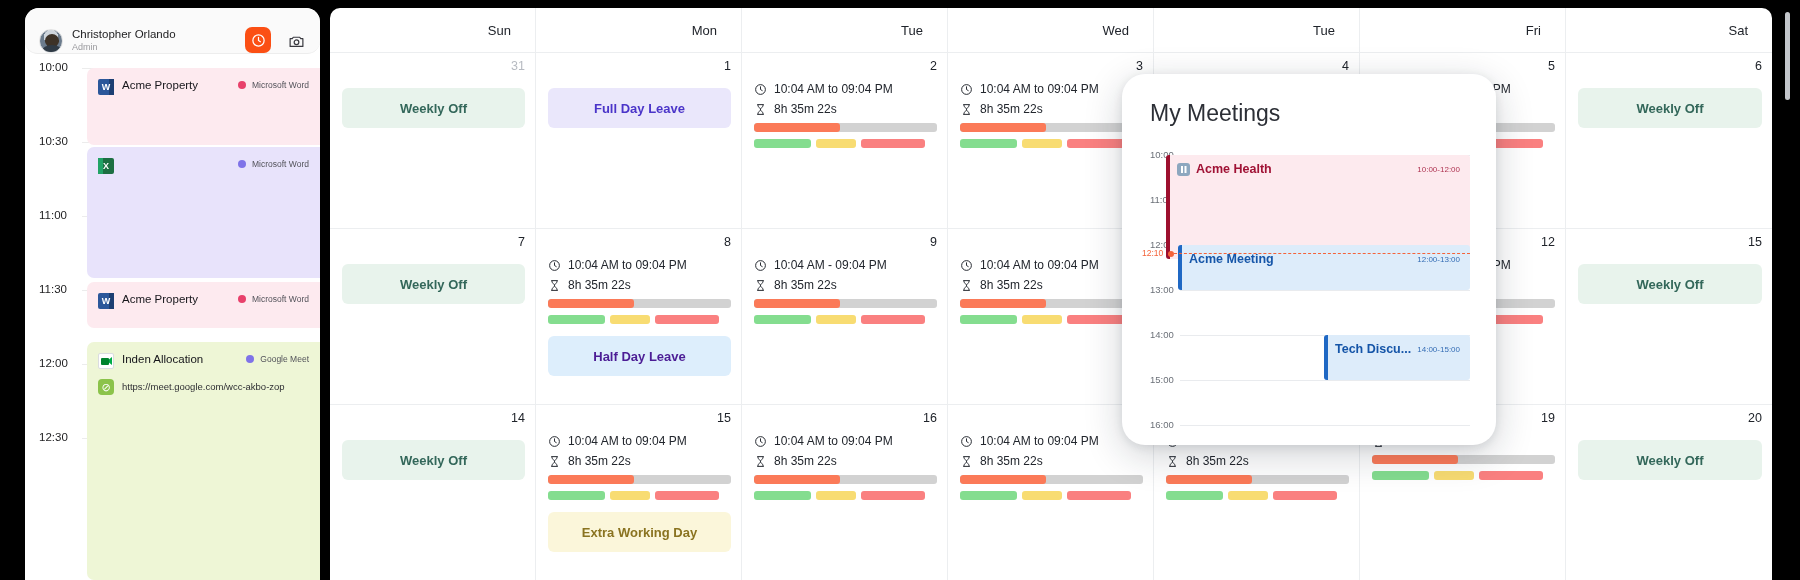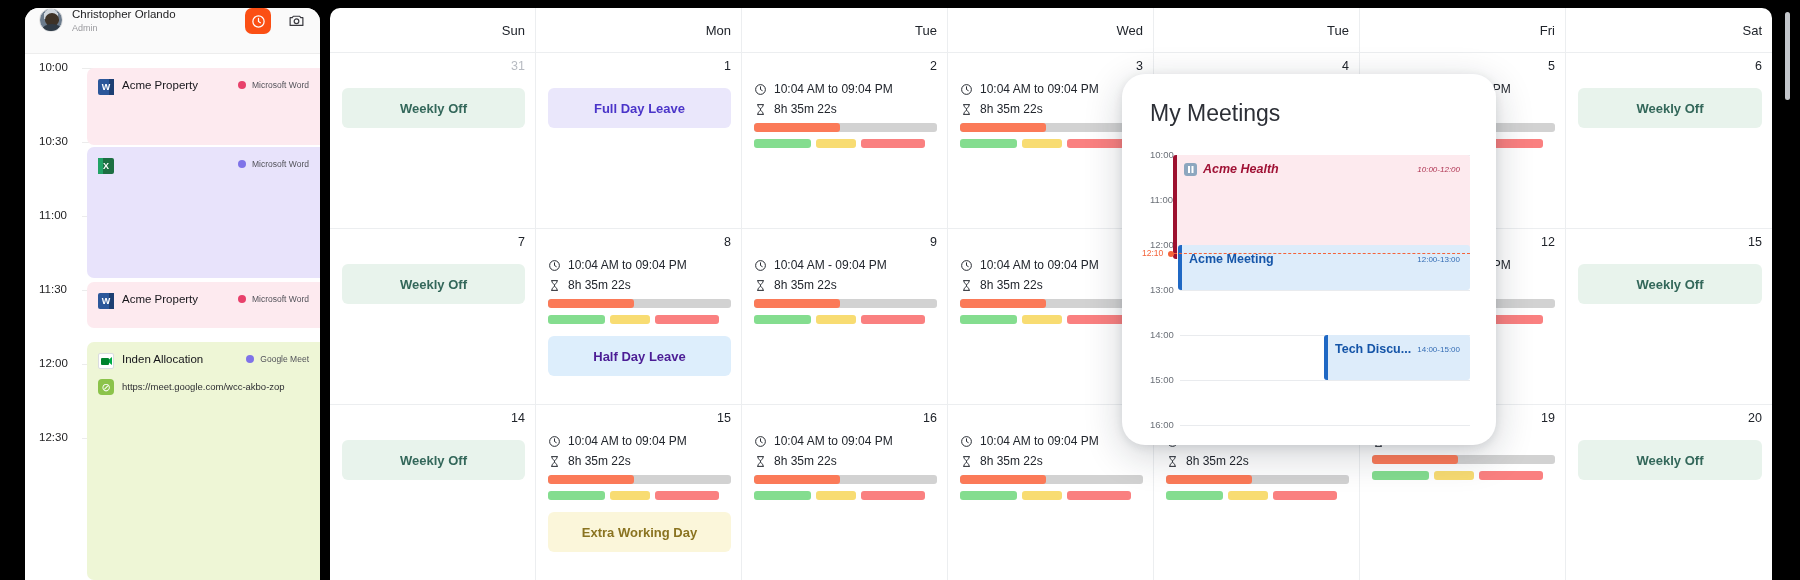--- a/index.html
+++ b/index.html
@@ -17,23 +17,24 @@
     left: 25px; top: 8px;
     width: 295px; height: 572px;
     background: #ffffff;
     border-radius: 14px 14px 0 0;
     overflow: hidden;
   }
   #lp-header {
     height: 46px;
     background: #fafafa;
     border-bottom: 1px solid #ededed;
-    display: flex; align-items: flex-start;
+    display: flex; align-items: flex-end;
     padding: 0 12px 0 14px;
     gap: 9px;
+    border-radius: 13px;
   }
   #lp-avatar {
     width: 24px; height: 24px; border-radius: 50%;
     background: radial-gradient(circle at 50% 32%, #cfd6dd 0 38%, #6b7b8c 39% 100%);
     border: 1px solid #e2e2e2;
     position: relative; overflow: hidden; flex: none;
   }
   #lp-avatar::after {
     content: ""; position: absolute; left: 5px; top: 4px;
     width: 14px; height: 13px; border-radius: 50% 50% 45% 45%;
@@ -145,21 +146,21 @@
     background: #ffffff;
     border-radius: 10px 10px 0 0;
     overflow: hidden;
   }
   #cal-head {
     display: grid; grid-template-columns: repeat(7, 1fr);
     height: 45px; border-bottom: 1px solid #eceef0;
   }
   .cal-head-cell {
     display: flex; align-items: center; justify-content: flex-end;
-    padding-right: 10px;
+    padding-right: 24px;
     font-size: 13px; color: #20242b;
     border-right: 1px solid #eceef0;
   }
   .cal-head-cell:last-child { border-right: none; }
   #cal-body { }
   .cal-week {
     display: grid; grid-template-columns: repeat(7, 1fr);
     height: 176px;
     border-bottom: 1px solid #eceef0;
   }
@@ -780,21 +781,21 @@
     </div>
     <div class="mm-hour" style="top:235px">
       <span class="mm-hr-label">15:00</span>
       <span class="mm-hr-line"></span>
     </div>
     <div class="mm-hour" style="top:280px">
       <span class="mm-hr-label">16:00</span>
       <span class="mm-hr-line"></span>
     </div>
 
-    <div class="mm-event mm-pink" style="left:51px; right:26px; top:10px; height:104px;font-style:italic;">
+    <div class="mm-event mm-pink" style="left:44px; right:26px; top:10px; height:104px;">
       <span class="mm-ev-bar"></span>
       <div class="mm-ev-head">
         <span class="mm-ev-badge"></span>
         <span class="mm-ev-title">Acme Health</span>
         <span class="mm-ev-time-inline">10:00-12:00</span>
       </div>
     </div>
 
     <div class="mm-event mm-blue" style="left:56px; right:26px; top:100px; height:45px;">
       <span class="mm-ev-bar"></span>

